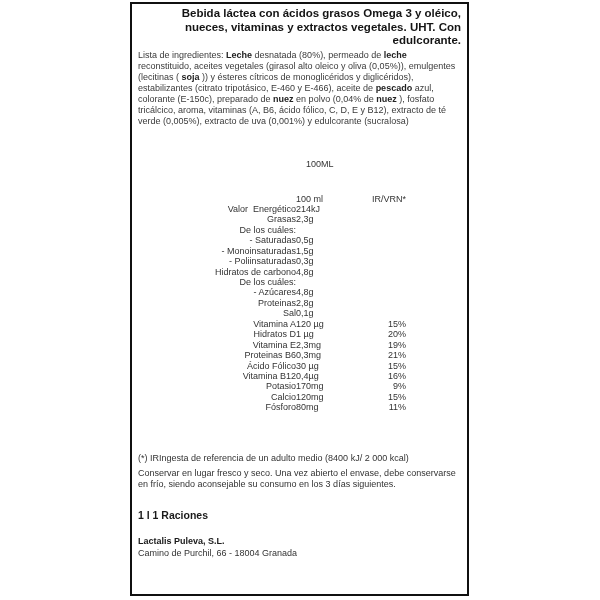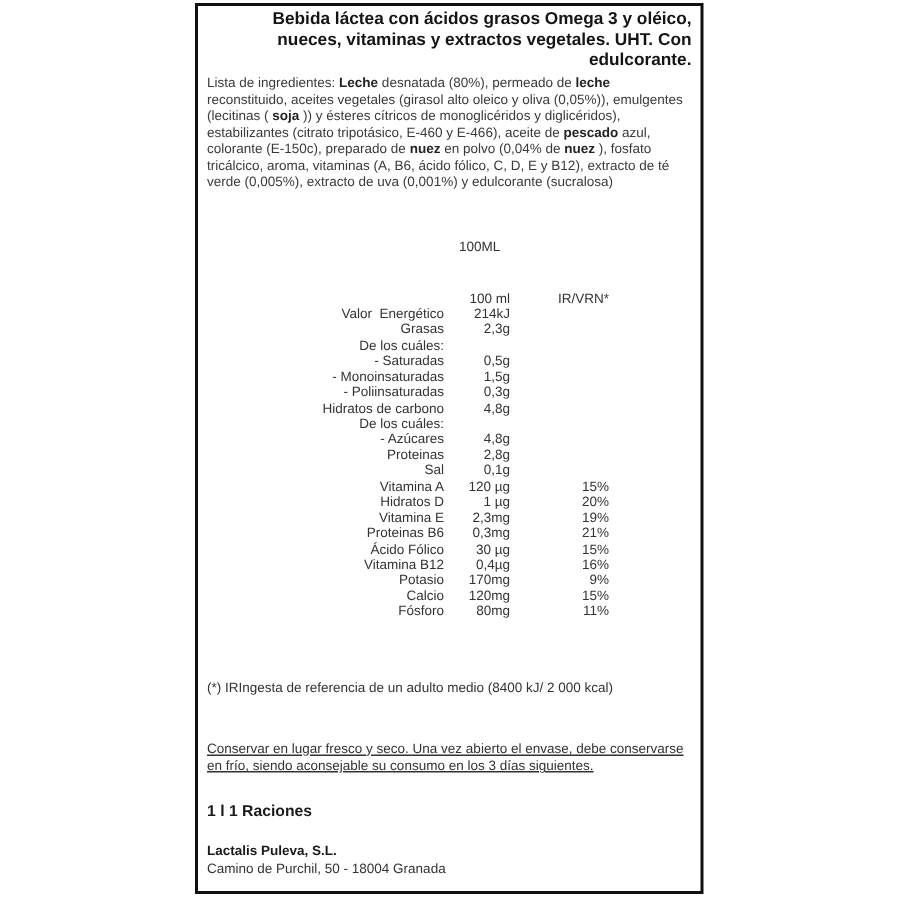--- a/index.html
+++ b/index.html
@@ -53,35 +53,34 @@
   }
   .row {
     display: flex;
     font-size: 9px;
     line-height: 10.45px;
     height: 10.45px;
     color: #333;
   }
   .c-name { width: 158px; text-align: right; white-space: pre; }
   .c-name.sub { padding-left: 4px; width: 154px; }
-  .c-val { width: 44px; text-align: right; white-space: pre; }
+  .c-val { width: 44px; white-space: pre; }
   .c-pct { width: 36px; text-align: right; white-space: pre; padding-left: 30px; }
   .footnote {
     margin-top: 40px;
     font-size: 9px;
     line-height: 11px;
     color: #333;
   }
   .storage {
-    margin-top: 30px;
+    margin-top: 4px;
     font-size: 9px;
     line-height: 11.5px;
     color: #333;
     width: 322px;
-    text-decoration: underline;
   }
   .servings {
     margin-top: 18px;
     font-size: 10.5px;
     font-weight: 700;
     color: #1a1a1a;
   }
   .company {
     margin-top: 14px;
     font-size: 9px;
@@ -216,17 +215,17 @@
   </div>
 
   <div class="footnote">(*) IRIngesta de referencia de un adulto medio (8400 kJ/ 2 000 kcal)</div>
 
   <div class="storage">Conservar en lugar fresco y seco. Una vez abierto el envase, debe conservarse en frío, siendo aconsejable su consumo en los 3 días siguientes.</div>
 
   <div class="servings">1 l  1 Raciones</div>
 
   <div class="company">
     <div class="name">Lactalis Puleva, S.L.</div>
-    <div>Camino de Purchil, 50 - 18004 Granada</div>
+    <div>Camino de Purchil, 66 - 18004 Granada</div>
 
   </div>
 
 </div>
 
 </body></html>

